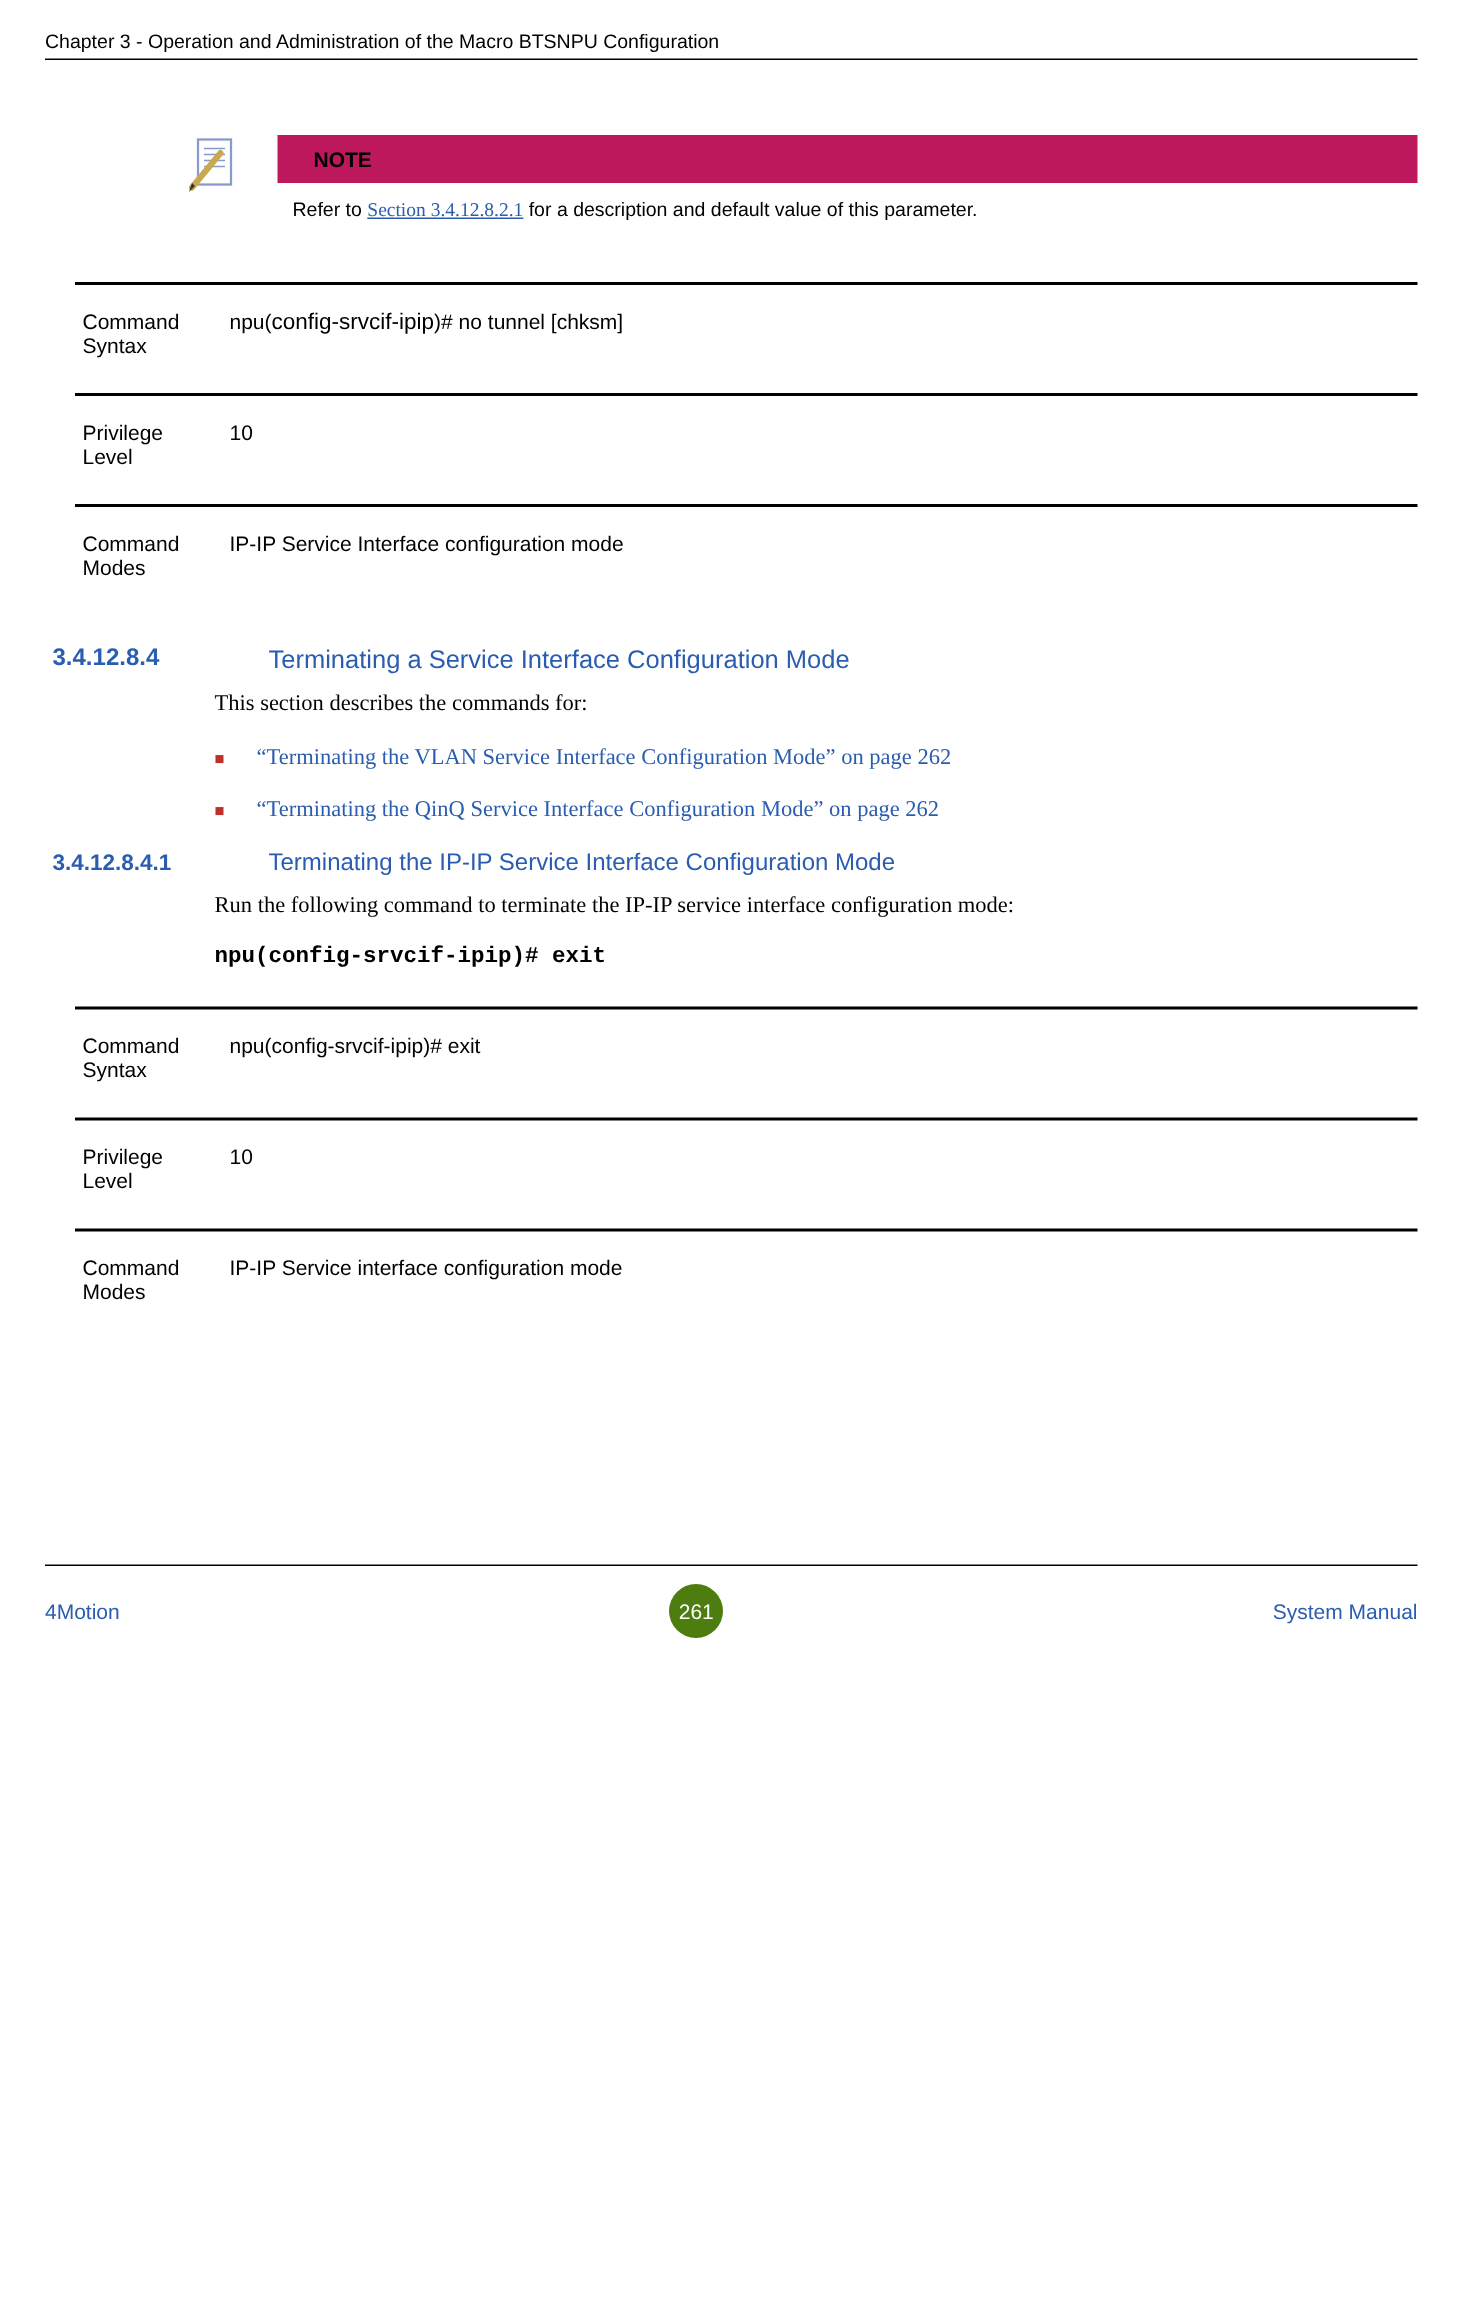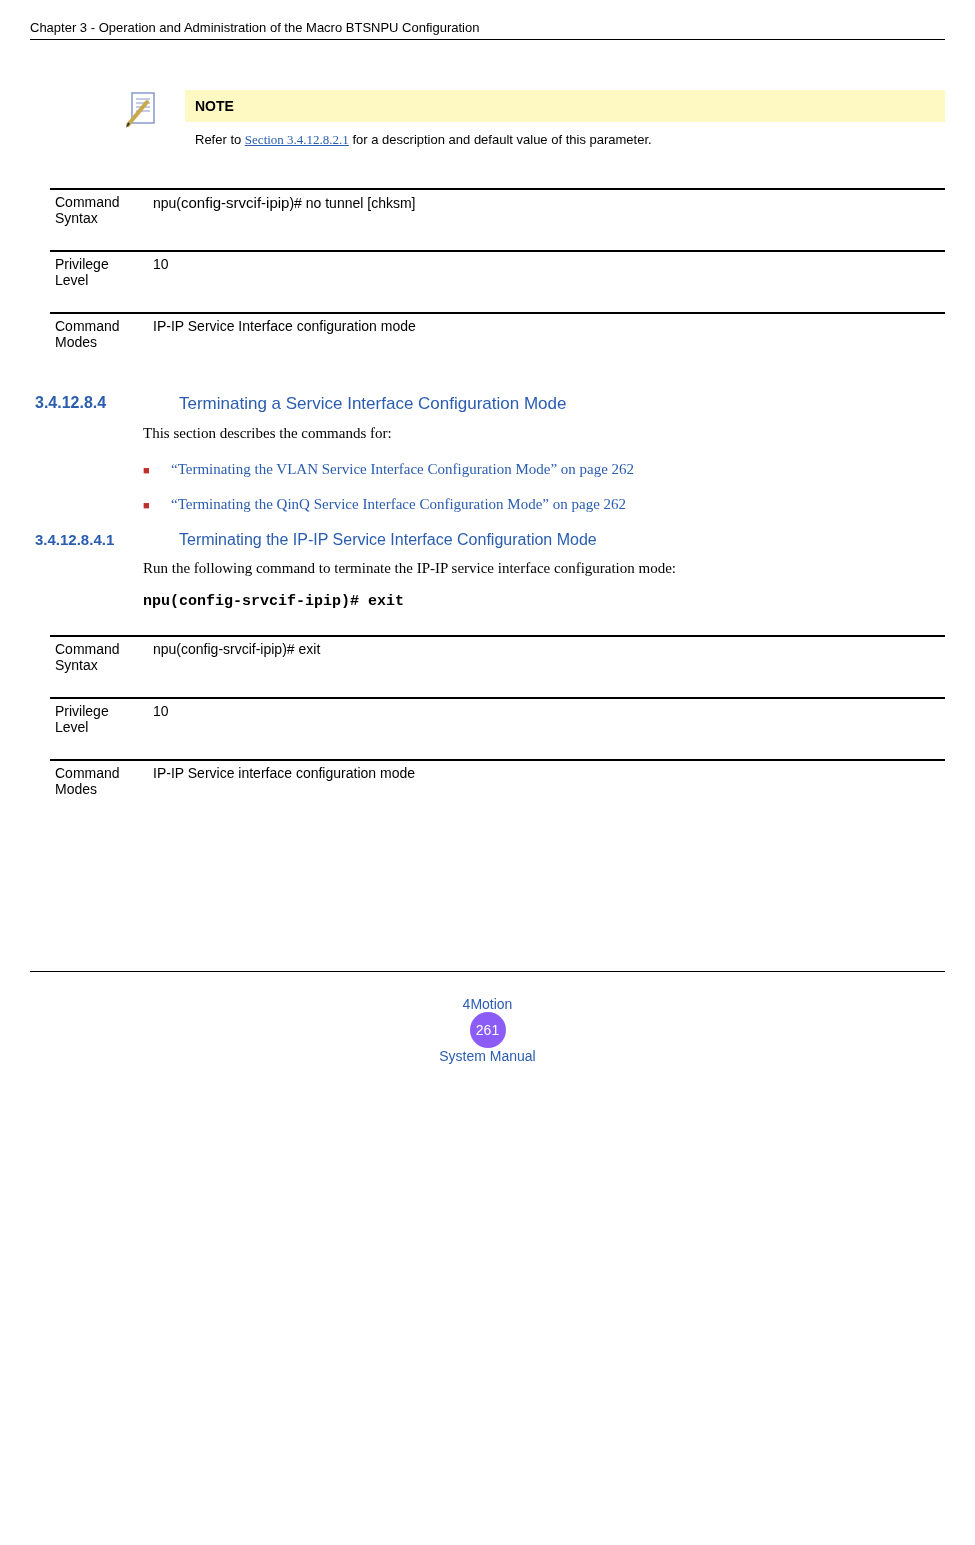--- a/index.html
+++ b/index.html
@@ -28,41 +28,41 @@
     .note-icon {
       width: 35px;
       height: 40px;
       margin-right: 25px;
       flex-shrink: 0;
     }
     .note-content {
       flex: 1;
     }
     .note-title-bar {
-      background: #fef9c3;
-      padding: 8px 10px;
+      background: #be185d;
+      padding: 8px 24px;
       font-weight: bold;
       font-size: 14px;
     }
     .note-text {
       padding: 10px;
       font-size: 13px;
     }
     .note-text a {
       color: #2a5db0;
       font-family: Georgia, serif;
     }
     .prop-section {
       margin-left: 20px;
       margin-bottom: 20px;
     }
     .prop-row {
       display: flex;
       border-top: 2px solid #000;
-      padding: 4px 0 24px 0;
+      padding: 16px 0 24px 0;
     }
     .prop-label {
       width: 90px;
       font-size: 14px;
       flex-shrink: 0;
       padding-left: 5px;
     }
     .prop-value {
       font-size: 14px;
       flex: 1;
@@ -122,33 +122,32 @@
       font-family: 'Courier New', monospace;
       font-weight: bold;
       font-size: 15px;
       margin-bottom: 25px;
     }
     .footer-row {
       display: flex;
       justify-content: space-between;
       align-items: center;
       border-top: 1px solid #000;
-      padding-top: 24px;
+      padding-top: 12px;
       margin-top: 150px;
       font-size: 14px;
-      flex-direction: column;
     }
     .footer-left {
       color: #2a5db0;
     }
     .footer-right {
       color: #2a5db0;
     }
     .page-badge {
-      background: #8b5cf6;
+      background: #4d7c0f;
       color: #fff;
       border-radius: 50%;
       width: 36px;
       height: 36px;
       display: flex;
       align-items: center;
       justify-content: center;
       font-size: 14px;
     }
   </style>

